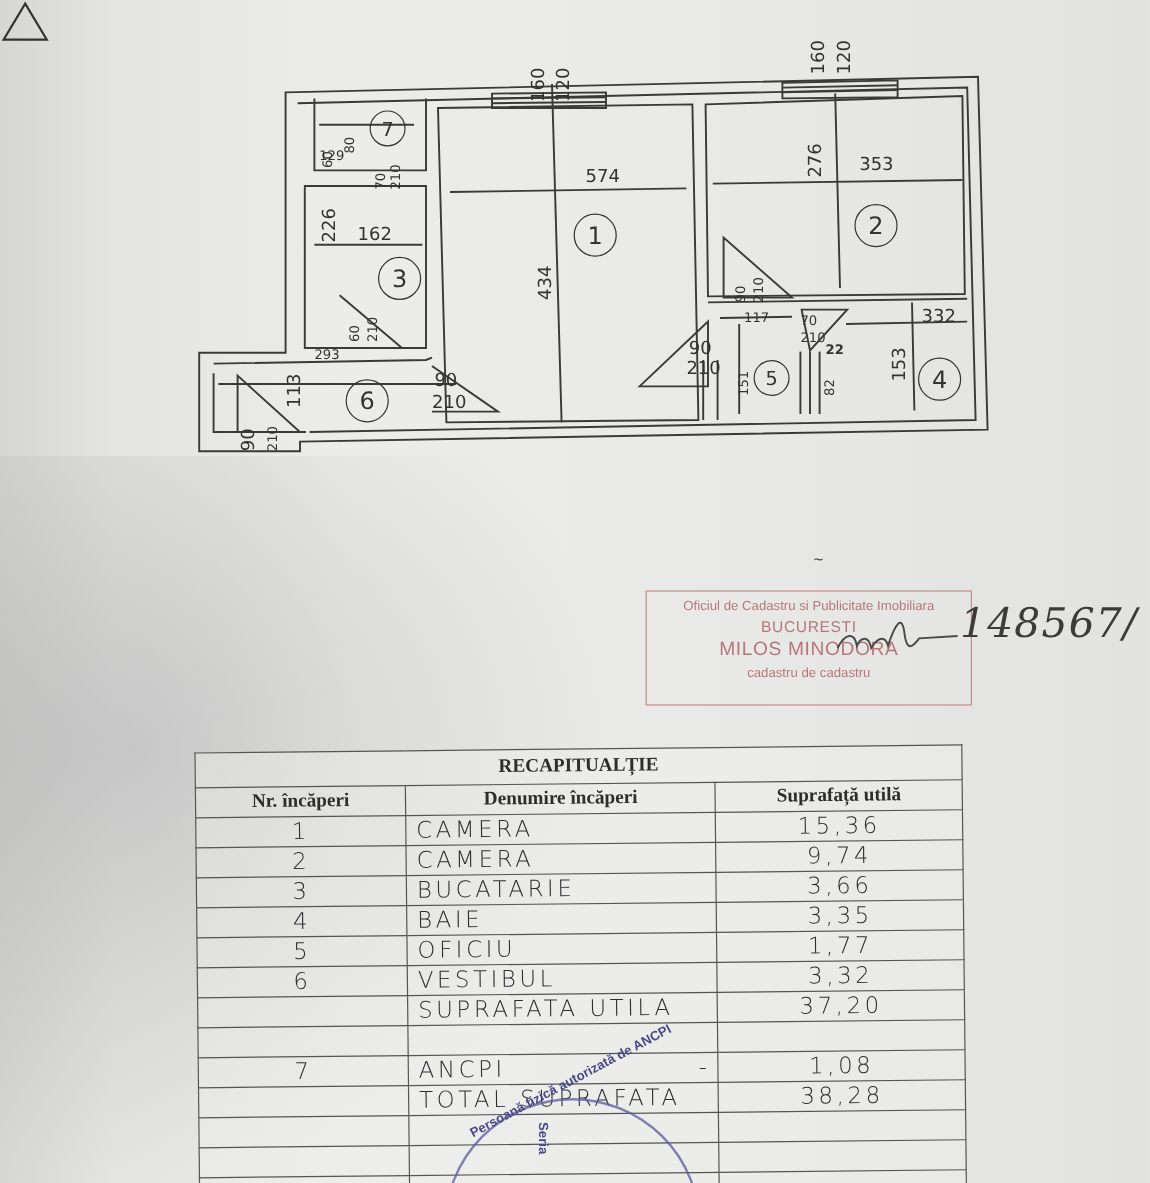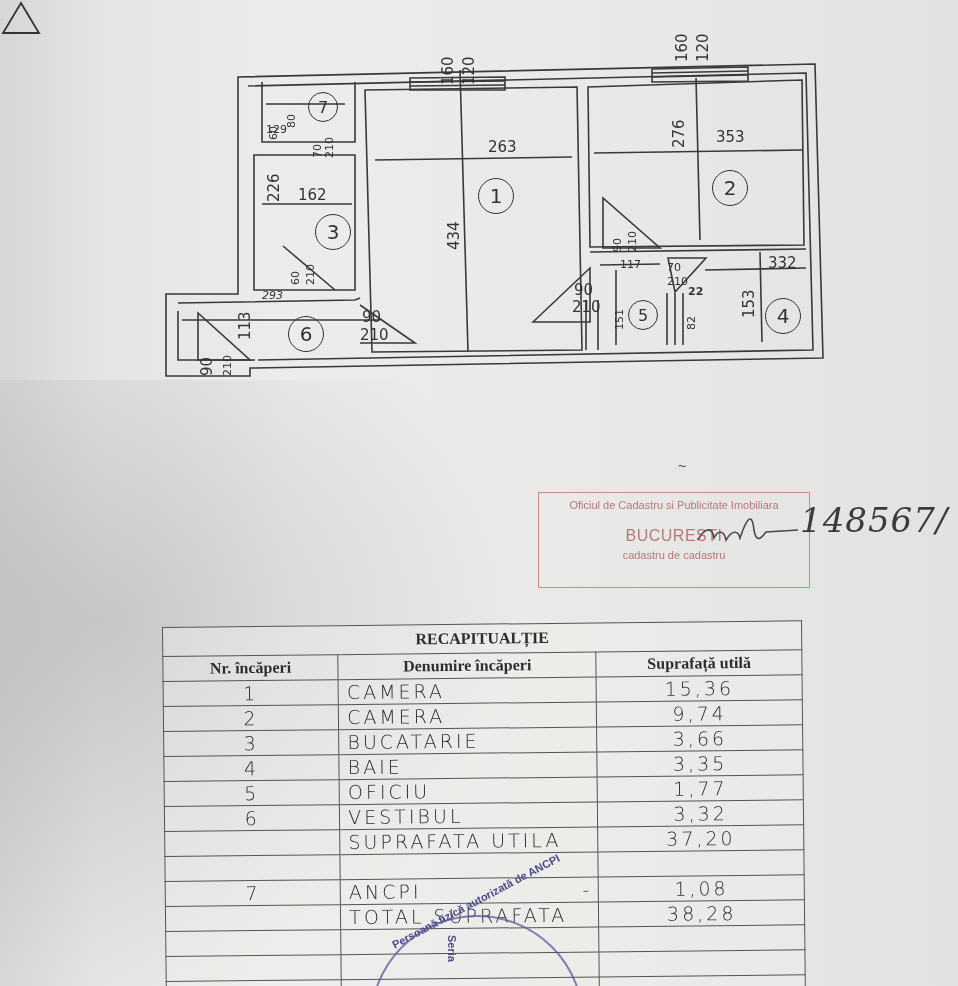--- a/index.html
+++ b/index.html
@@ -32,21 +32,21 @@
     font-family: "DejaVu Sans", sans-serif; font-size: 20px; color: #333;
   }
   .entrance-icon { position: absolute; left: 198px; top: 392px; }
 
   .stamp {
     position: absolute; left: 538px; top: 492px; width: 270px; height: 94px;
     border: 1.5px solid #c98a8a; color: #b77878; text-align: center;
     font-family: "Liberation Sans", sans-serif;
   }
   .stamp .l1 { font-size: 11px; margin-top: 6px; }
-  .stamp .l2 { font-size: 16px; margin-top: 16px; letter-spacing: 0.5px; }
+  .stamp .l2 { font-size: 13px; margin-top: 4px; letter-spacing: 0.5px; }
   .stamp .l3 { font-size: 16px; margin-top: 3px; letter-spacing: 0.5px; }
   .stamp .l4 { font-size: 11px; margin-top: 4px; }
   .handwritten-ref {
     position: absolute; left: 800px; top: 500px; font-family: "DejaVu Serif", serif;
     font-size: 34px; color: #3b3b3b; font-style: italic; letter-spacing: 1px;
   }
   .signature { position: absolute; left: 690px; top: 500px; }
   .dash-mark { position: absolute; left: 678px; top: 458px; font-size: 14px; color: #444; }
 
   .table-wrap {
@@ -143,21 +143,21 @@
       <path d="M586 300 L586 350"></path>
       <path d="M598 300 L598 350"></path>
     </g>
   </svg>
 
   <span class="dim v" style="left:441px;top:85px;">160</span>
   <span class="dim v" style="left:462px;top:85px;">120</span>
   <span class="dim v" style="left:675px;top:62px;">160</span>
   <span class="dim v" style="left:696px;top:62px;">120</span>
 
-  <span class="dim" style="left:488px;top:140px;">263</span>
+  <span class="dim" style="left:488px;top:140px;">574</span>
   <span class="dim v" style="left:447px;top:250px;">434</span>
   <div class="room-num" style="left:478px;top:178px;">1</div>
 
   <span class="dim" style="left:716px;top:130px;">353</span>
   <span class="dim v" style="left:672px;top:148px;">276</span>
   <div class="room-num" style="left:712px;top:170px;">2</div>
 
   <span class="dim" style="left:298px;top:188px;">162</span>
   <span class="dim v" style="left:267px;top:202px;">226</span>
   <div class="room-num" style="left:315px;top:214px;">3</div>
@@ -174,21 +174,21 @@
   <span class="dim sm" style="left:667px;top:262px;">70</span>
   <span class="dim sm" style="left:667px;top:276px;">210</span>
   <span class="dim sm" style="left:688px;top:286px;font-weight:bold;">22</span>
   <span class="dim sm v" style="left:686px;top:330px;">82</span>
   <span class="dim sm v" style="left:612px;top:252px;">90</span>
   <span class="dim sm v" style="left:627px;top:252px;">210</span>
   <span class="dim" style="left:574px;top:283px;">90</span>
   <span class="dim" style="left:572px;top:300px;">210</span>
 
   <span class="dim v" style="left:238px;top:340px;">113</span>
-  <span class="dim sm" style="left:262px;top:290px;font-style:italic;">293</span>
+  <span class="dim sm" style="left:262px;top:290px;">293</span>
   <div class="room-num" style="left:288px;top:316px;">6</div>
   <span class="dim" style="left:362px;top:310px;">90</span>
   <span class="dim" style="left:360px;top:328px;">210</span>
   <span class="dim v" style="left:200px;top:376px;">90</span>
   <span class="dim sm v" style="left:222px;top:376px;">210</span>
 
   <span class="dim sm" style="left:266px;top:96px;margin-top:28px;">129</span>
   <div class="room-num" style="left:308px;top:92px;width:28px;height:28px;font-size:16px;">7</div>
   <span class="dim sm v" style="left:312px;top:158px;">70</span>
   <span class="dim sm v" style="left:324px;top:158px;">210</span>
@@ -199,20 +199,21 @@
     <path d="M21 3 L39 33 L3 33 Z" fill="none" stroke="#333" stroke-width="1.8"></path>
   </svg>
 </div>
 
 <div class="shadow"></div>
 
 <span class="dash-mark">~</span>
 <div class="stamp">
   <div class="l1">Oficiul de Cadastru si Publicitate Imobiliara</div>
   <div class="l2">BUCURESTI</div>
+  <div class="l3">MILOS MINODORA</div>
   <div class="l4">cadastru de cadastru</div>
 </div>
 <svg class="signature" width="110" height="60">
   <path d="M8 40 C 14 28, 22 26, 24 38 C 28 30, 34 30, 36 40 C 42 30, 48 30, 50 38 C 56 20, 62 10, 64 30 C 66 42, 70 40, 76 32 L 108 30" fill="none" stroke="#4a4a4a" stroke-width="1.6"></path>
 </svg>
 <div class="handwritten-ref">148567/</div>
 
 <div class="table-wrap">
   <table class="recap">
     <tbody>

